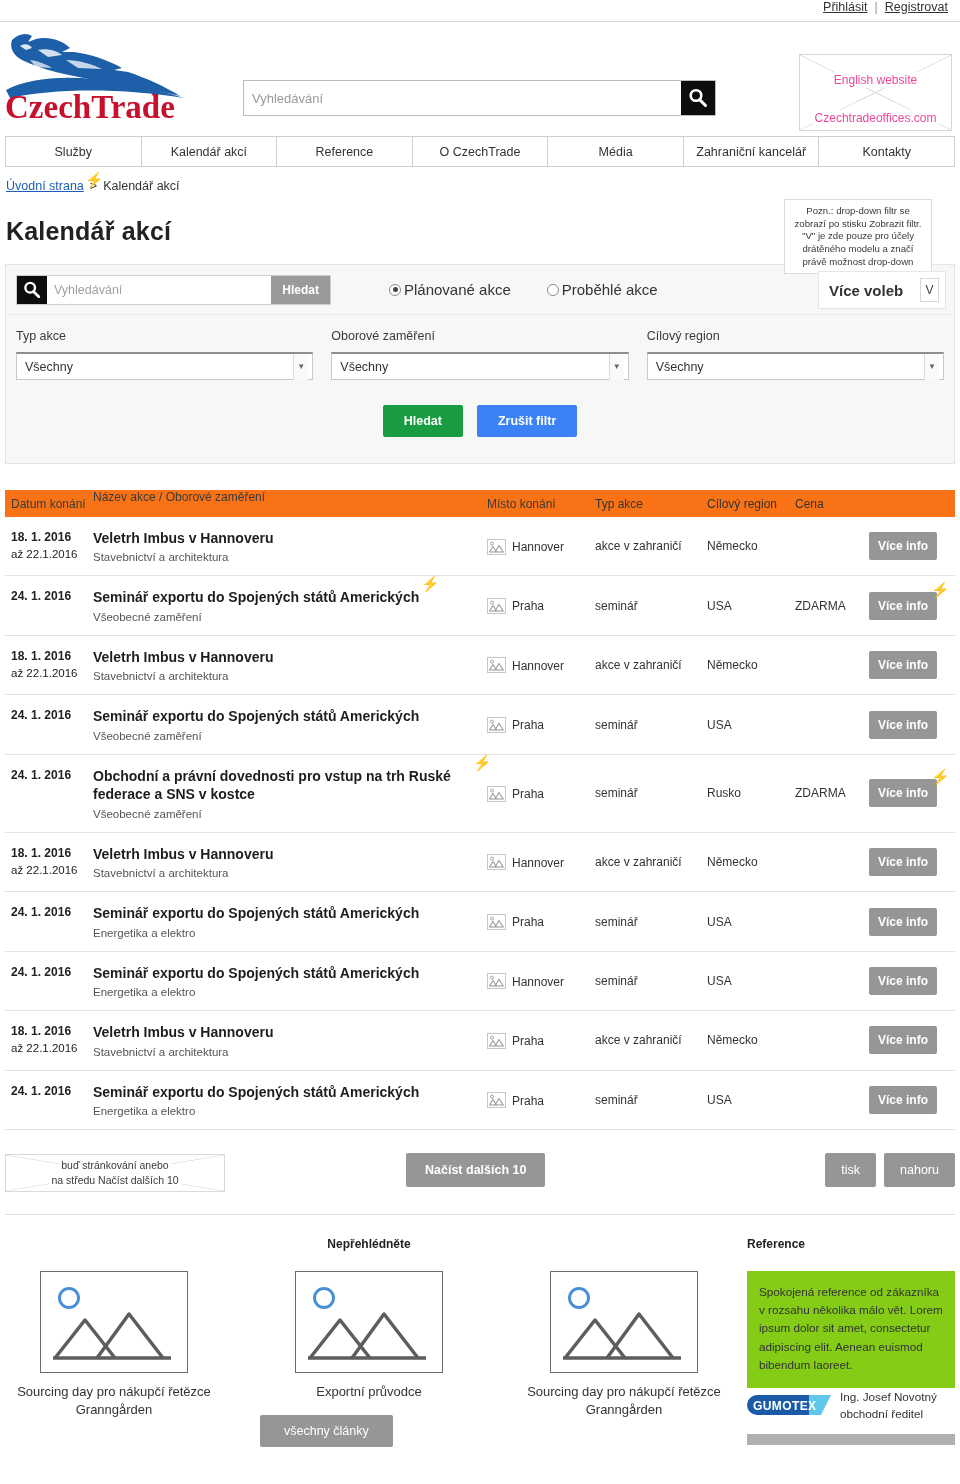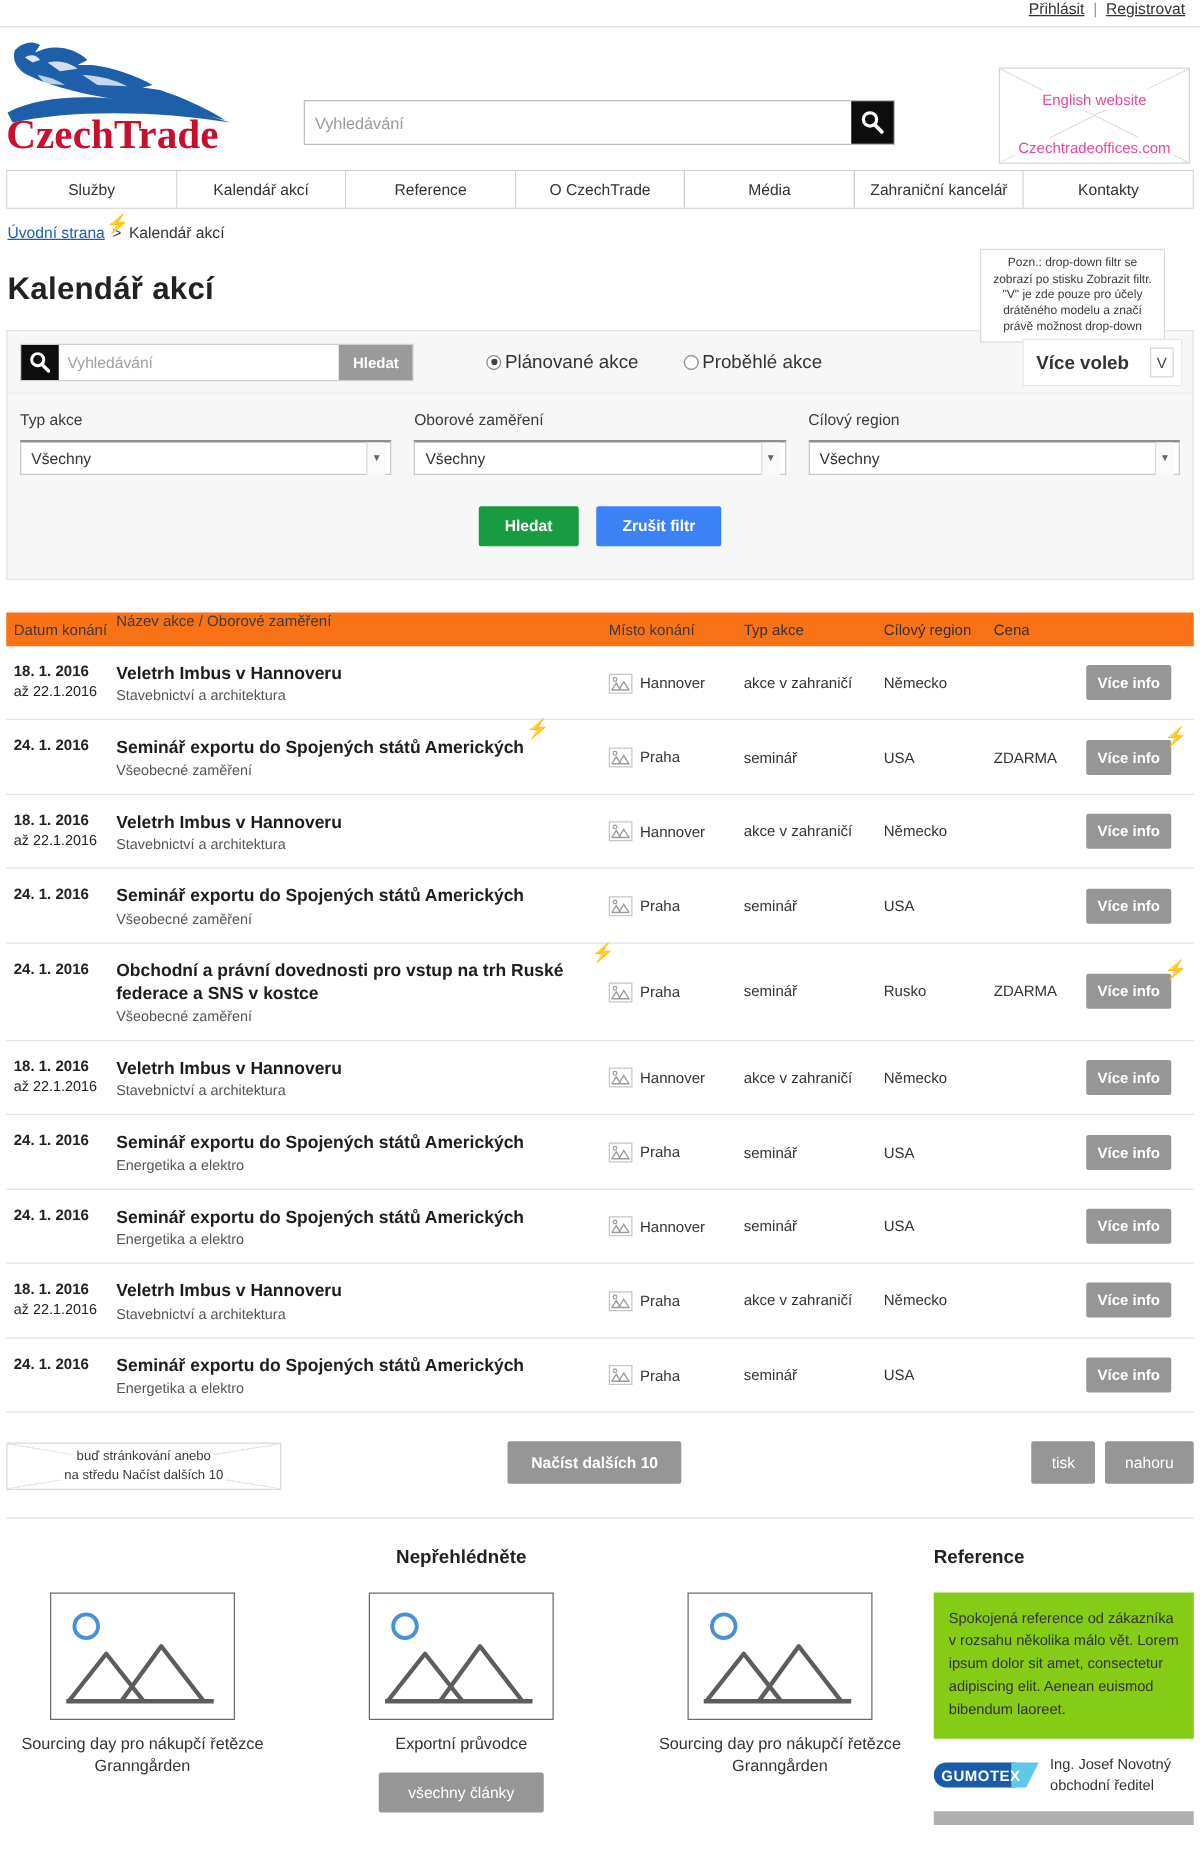--- a/index.html
+++ b/index.html
@@ -330,44 +330,44 @@
   }
 
   .divider { border-top:1px solid #dfdfdf; margin: 18px 5px 0 5px; }
 
   
   .bottom {
     display:flex; margin: 22px 5px 0 5px; gap: 0;
   }
   .nepre { flex: 1 1 auto; }
   .nepre h2, .refer h2 {
-    font-size: 15px; font-weight: bold; color:#222; margin: 0 0 20px 0;
+    font-size: 12px; font-weight: bold; color:#222; margin: 0 0 20px 0;
   }
   .nepre h2 { text-align:center; }
   .cards { display:flex; gap: 0; justify-content:space-between; }
   .card { width: 218px; text-align:center; }
   .thumb {
     width: 148px; height: 102px; border:1.5px solid #6b6b6b;
     margin: 0 auto; position:relative; background:#fff;
   }
   .card-cap { margin-top: 10px; font-size: 13px; color:#333; line-height:1.35; }
 
   .refer { width: 222px; flex: 0 0 222px; padding-left: 14px; }
   .quote {
     background:#84cc16; padding: 12px 12px 14px 12px;
     font-size: 11.7px; line-height: 1.55; color:#333;
   }
   .author {
-    display:flex; align-items:center; gap: 9px; margin-top: 12px;
+    display:flex; align-items:center; gap: 9px; margin-top: 0;
   }
   .author .name { font-size: 11.7px; line-height:1.5; color:#333; }
   .grey-bar { height: 11px; background:#b0b0b0; margin-top: 11px; }
 
   .all-articles {
-    display:flex; justify-content:center; margin-top: 14px;
+    display:flex; margin-top: 14px;
   }
   .btn-articles {
     background:#969696; color:#fff; font-size:12.5px;
     padding: 9px 24px; border:0; border-radius:2px; cursor:pointer;
     font-family:"Liberation Sans",sans-serif;
   }
 </style>
 </head>
 <body>
 

